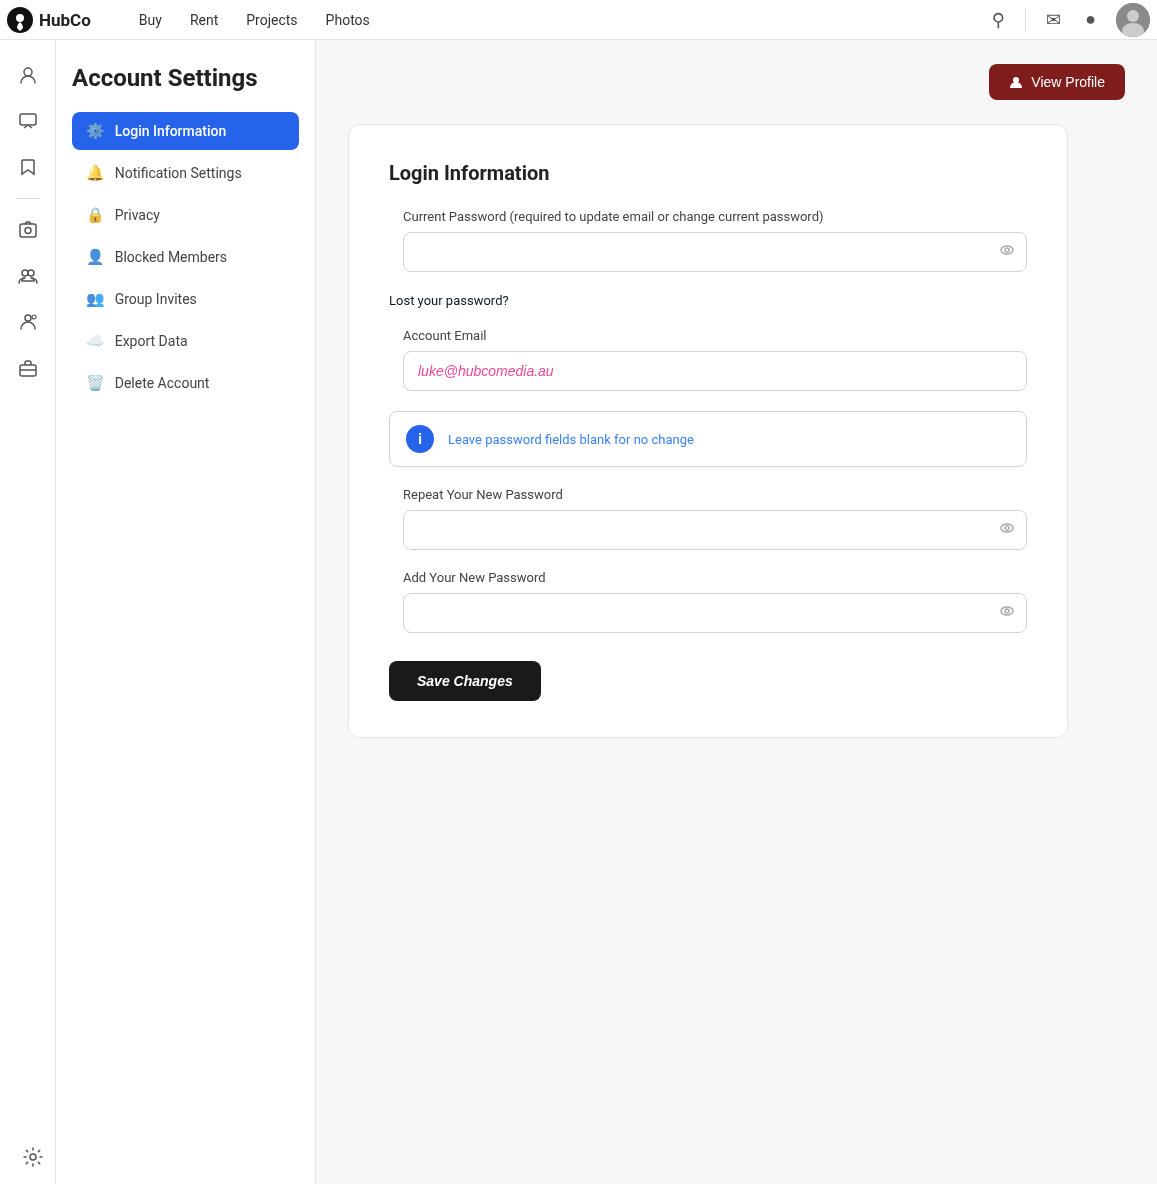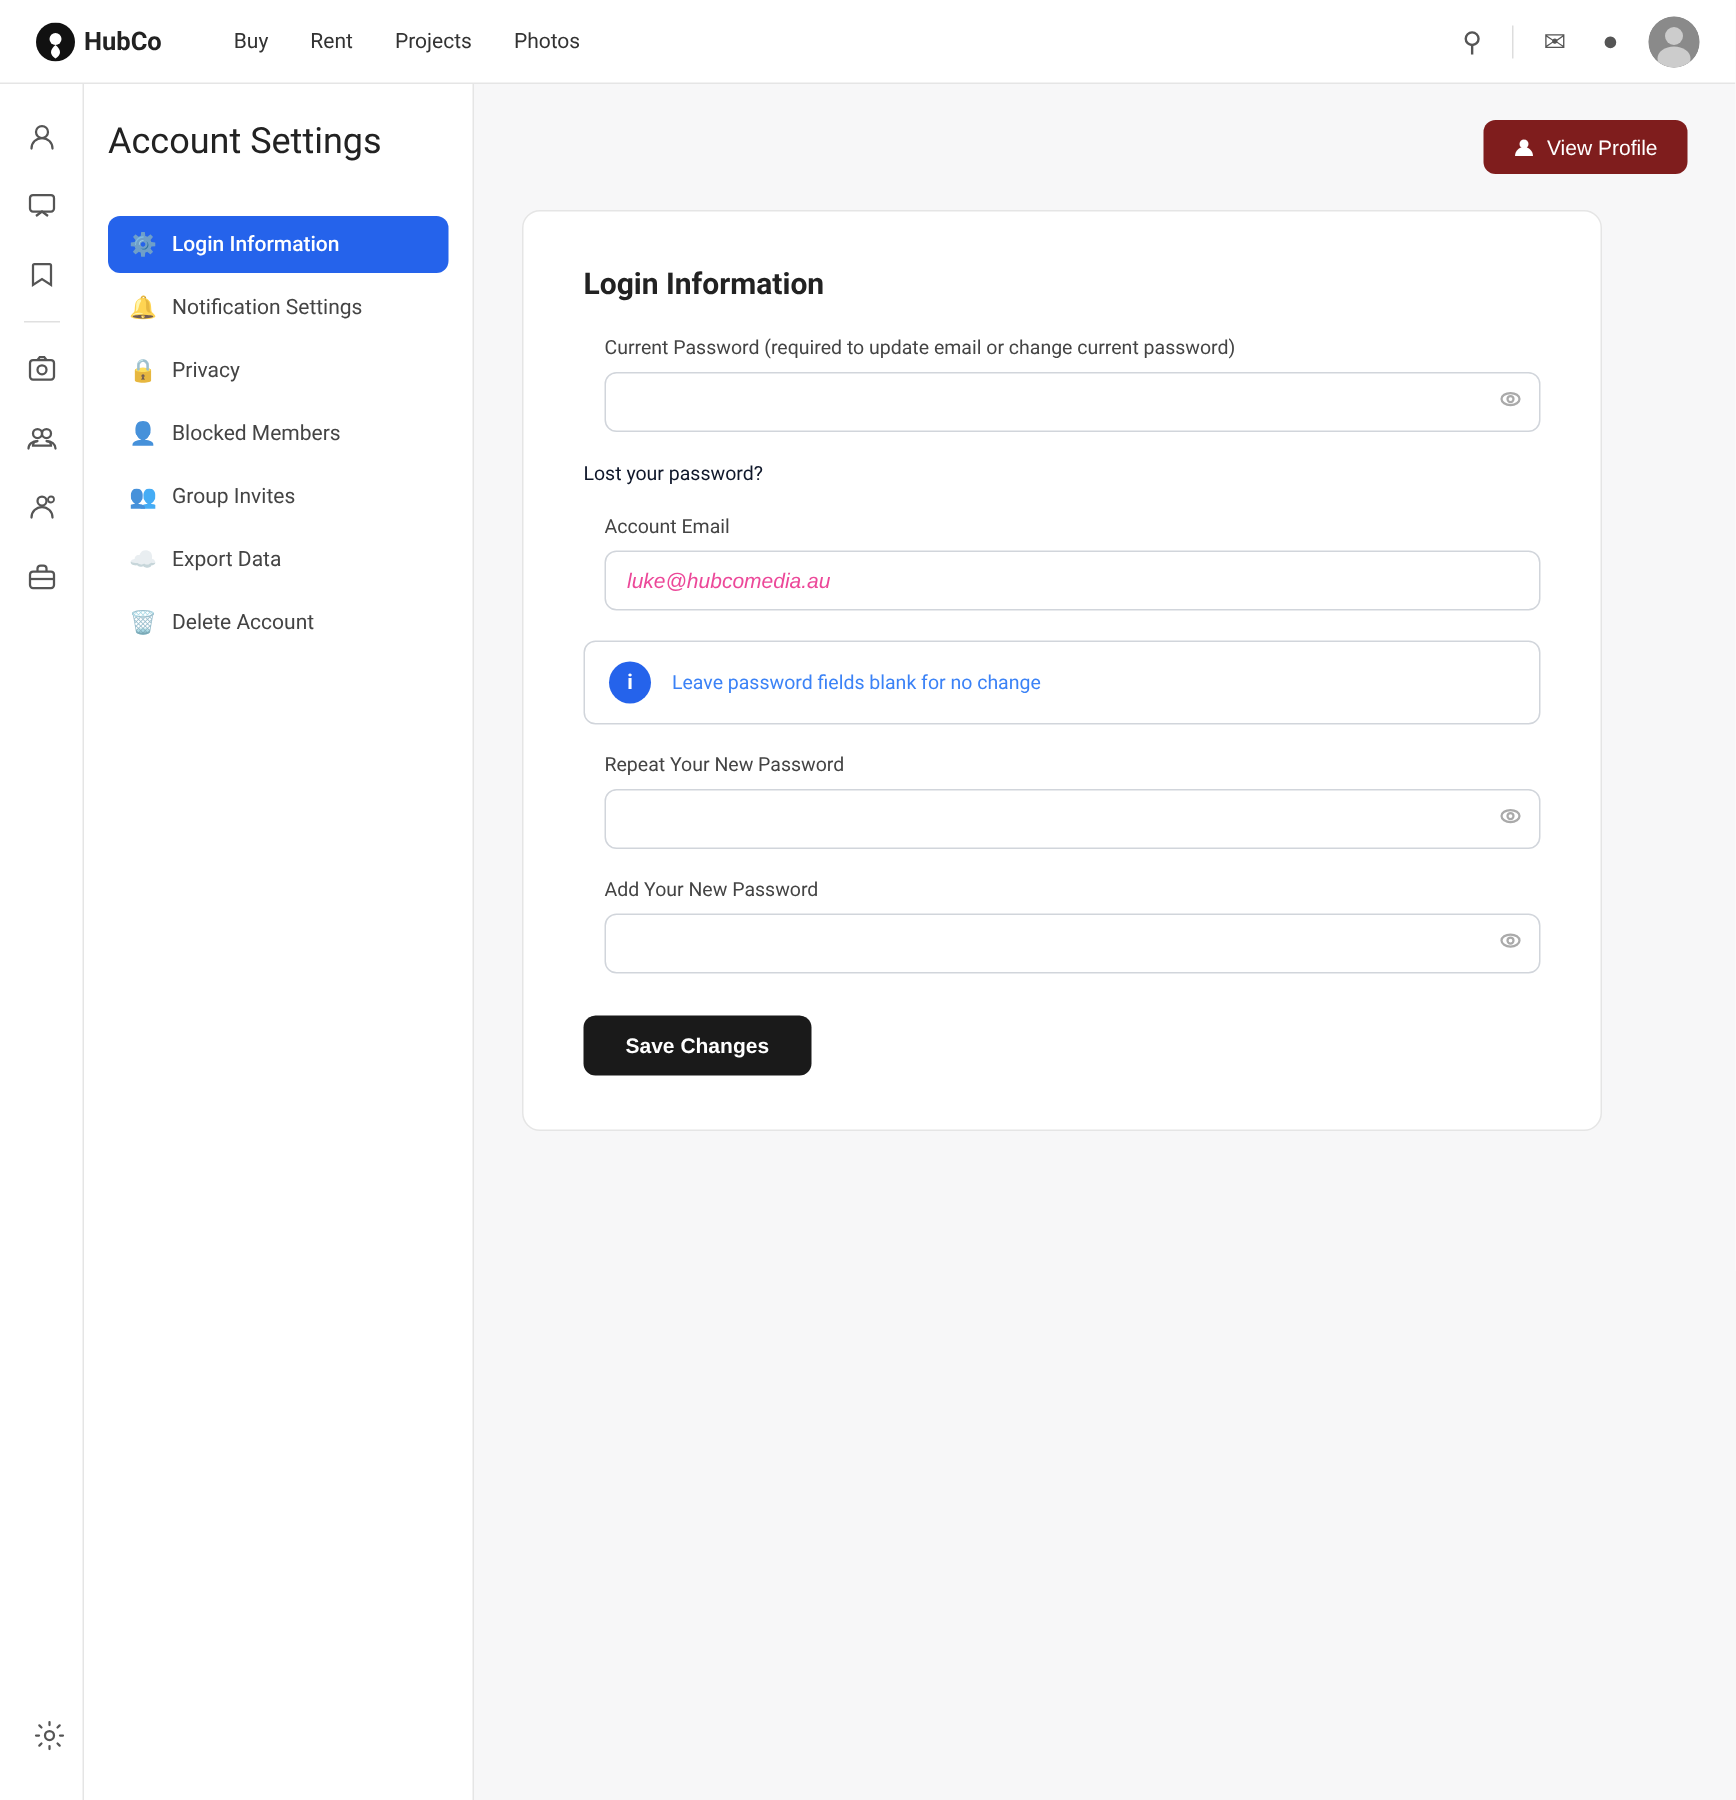--- a/index.html
+++ b/index.html
@@ -1,21 +1,21 @@
 <!DOCTYPE html>
 <html><head>
   <meta charset="utf-8">
   <style>
     * { box-sizing: border-box; margin: 0; padding: 0; }
     body { font-family: -apple-system, BlinkMacSystemFont, 'Segoe UI', Roboto, sans-serif; background: #fff; color: #222; font-size: 14px; }
 
     
     .topnav {
-      display: flex; align-items: center; height: 56px;
-      border-bottom: 1px solid #e5e5e5; padding: 0 24px;
+      display: flex; align-items: center; height: 40px;
+      border-bottom: 1px solid #e5e5e5; padding: 0 7px;
       position: sticky; top: 0; background: #fff; z-index: 100;
     }
     .topnav-logo { display: flex; align-items: center; gap: 6px; font-weight: 700; font-size: 17px; margin-right: 48px; }
     .topnav-logo-icon { width: 26px; height: 26px; }
     .topnav-links { display: flex; gap: 28px; flex: 1; }
     .topnav-links a { text-decoration: none; color: #333; font-size: 14px; }
     .topnav-actions { display: flex; align-items: center; gap: 16px; }
     .topnav-actions .icon-btn { background: none; border: none; cursor: pointer; color: #555; font-size: 18px; padding: 4px; }
     .topnav-actions .divider { width: 1px; height: 22px; background: #ddd; }
     .avatar { width: 34px; height: 34px; border-radius: 50%; background: #888; overflow: hidden; }
@@ -30,21 +30,21 @@
       padding-top: 16px; gap: 8px; background: #fff;
     }
     .icon-rail .rail-icon { width: 38px; height: 38px; display: flex; align-items: center; justify-content: center; border-radius: 8px; cursor: pointer; color: #555; font-size: 18px; }
     .icon-rail .divider { width: 24px; height: 1px; background: #e0e0e0; margin: 4px 0; }
 
     
     .sidebar {
       width: 260px; padding: 24px 16px; background: #fff;
       border-right: 1px solid #e5e5e5;
     }
-    .page-title { font-size: 24px; font-weight: 400; margin-bottom: 36px; }
+    .page-title { font-size: 24px; font-weight: 700; margin-bottom: 20px; }
     .sidebar-menu { display: flex; flex-direction: column; gap: 4px; }
     .sidebar-item {
       display: flex; align-items: center; gap: 10px;
       padding: 10px 14px; border-radius: 8px; cursor: pointer;
       color: #444; font-size: 14px;
     }
     .sidebar-item.active { background: #2563eb; color: #fff; font-weight: 500; }
     .sidebar-item .si-icon { font-size: 15px; opacity: 0.8; }
 
     
@@ -91,20 +91,21 @@
       width: 28px; height: 28px; border-radius: 50%;
       background: #2563eb; color: #fff; display: flex;
       align-items: center; justify-content: center; font-size: 14px; font-weight: 700; flex-shrink: 0;
     }
     .info-banner .info-text { font-size: 13px; color: #3b82f6; }
 
     .save-btn {
       background: #1a1a1a; color: #fff; border: none; border-radius: 8px;
       padding: 12px 28px; font-size: 14px; font-weight: 600; cursor: pointer;
       margin-top: 8px;
+      font-style: italic;
     }
 
     
     .gear-float {
       position: fixed; bottom: 24px; left: 14px;
       width: 38px; height: 38px; display: flex; align-items: center; justify-content: center;
       background: none; border: none; cursor: pointer; color: #555; font-size: 18px;
     }
   </style>
 </head>

